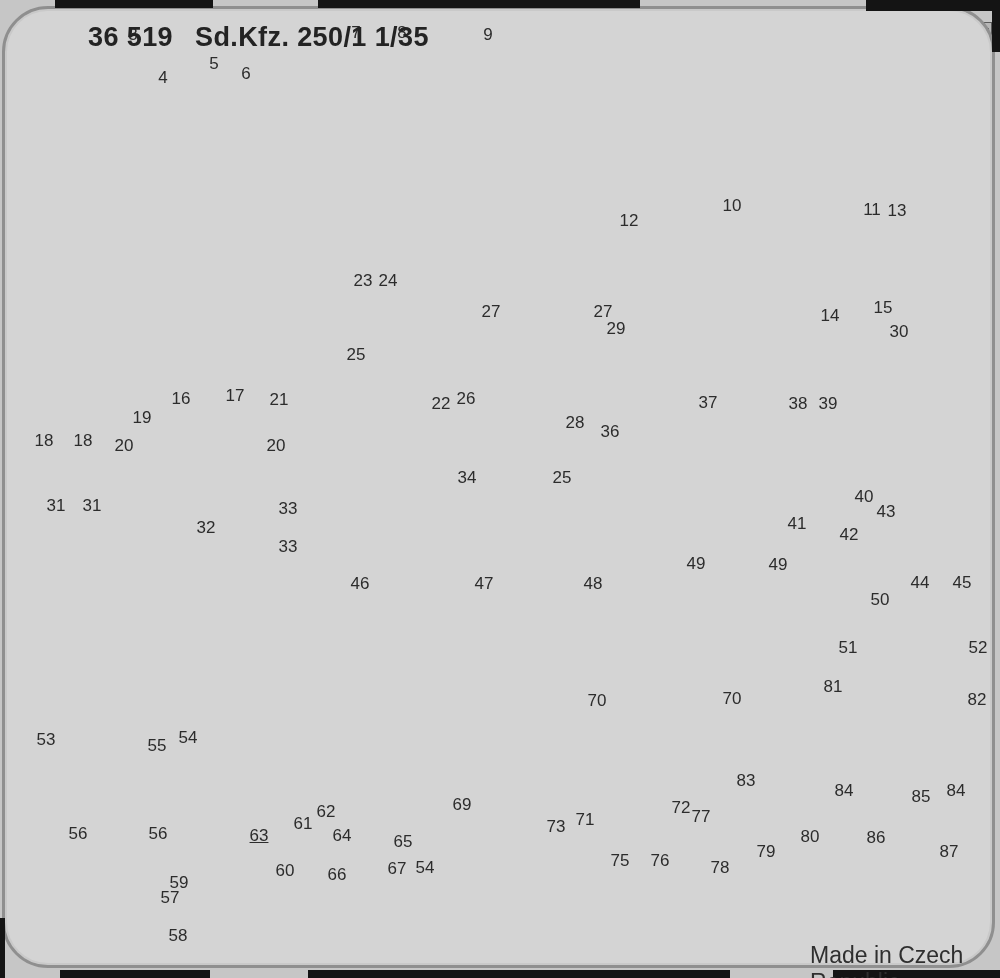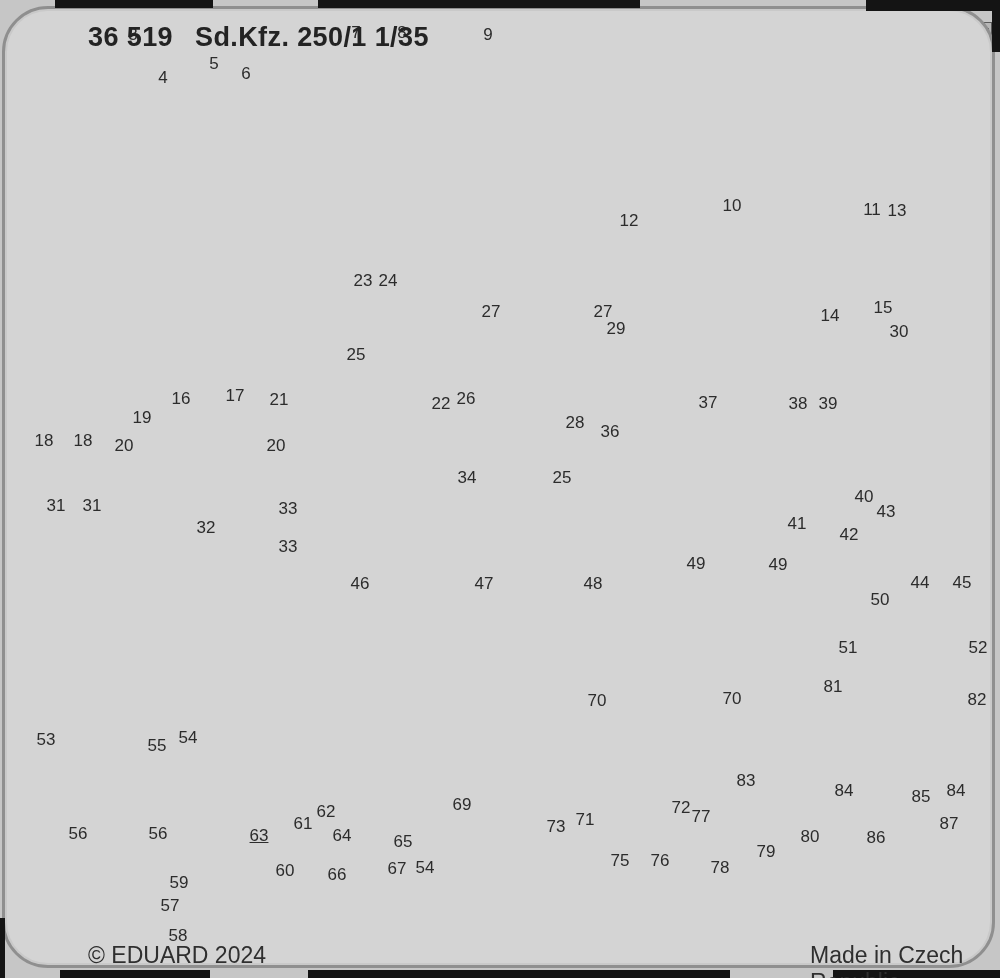--- a/index.html
+++ b/index.html
@@ -53,21 +53,20 @@
   <div class="blk" style="left:308px;top:970px;width:422px;height:8px"></div>
   <div class="blk" style="left:833px;top:970px;width:167px;height:8px"></div>
   <div class="blk" style="left:0;top:918px;width:5px;height:60px"></div>
 
   <div class="fret"></div>
 
   <div class="title">
     <span>36 519</span><span class="gap"></span><span>Sd.Kfz. 250/1</span>
     <span>1/35</span>
   </div>
-  <div class="foot" style="left:88px;top:942px">© EDUARD 2024</div>
   <div class="foot" style="left:810px;top:942px">Made in Czech Republic</div>
 
   <div class="shapes">
 
     <div class="s nb" style="left:30px;top:36px;width:118px;height:394px;background:#b0b0b0;clip-path:polygon(38% 1%,100% 1%,100% 99%,27% 99%,4% 78%,4% 15%)"></div>
     <div class="s nb lt" style="left:40px;top:46px;width:100px;height:374px;clip-path:polygon(41% 2%,98% 2%,98% 98%,28% 98%,6% 77%,6% 16%)"></div>
 
     <div class="s" style="left:148px;top:28px;width:36px;height:48px"></div>
     <div class="s nb wt" style="left:154px;top:32px;width:5px;height:40px"></div>
     <div class="s nb wt" style="left:164px;top:32px;width:5px;height:40px"></div>
@@ -560,21 +559,21 @@
       <span class="lbl" style="left: 696px; top: 564px;">49</span>
       <span class="lbl" style="left: 778px; top: 565px;">49</span>
       <span class="lbl" style="left: 880px; top: 600px;">50</span>
       <span class="lbl" style="left: 848px; top: 648px;">51</span>
       <span class="lbl" style="left: 978px; top: 648px;">52</span>
       <span class="lbl" style="left: 46px; top: 740px;">53</span>
       <span class="lbl" style="left: 188px; top: 738px;">54</span>
       <span class="lbl" style="left: 157px; top: 746px;">55</span>
       <span class="lbl" style="left: 78px; top: 834px;">56</span>
       <span class="lbl" style="left: 158px; top: 834px;">56</span>
-      <span class="lbl" style="left: 170px; top: 898px; margin-top: 8px;">57</span>
+      <span class="lbl" style="left: 170px; top: 898px;">57</span>
       <span class="lbl" style="left: 178px; top: 936px;">58</span>
       <span class="lbl" style="left: 179px; top: 883px;">59</span>
       <span class="lbl" style="left: 285px; top: 871px;">60</span>
       <span class="lbl" style="left: 303px; top: 824px;">61</span>
       <span class="lbl" style="left: 326px; top: 812px;">62</span>
       <span class="lbl" style="left: 259px; top: 836px; text-decoration: underline;">63</span>
       <span class="lbl" style="left: 342px; top: 836px;">64</span>
       <span class="lbl" style="left: 403px; top: 842px;">65</span>
       <span class="lbl" style="left: 337px; top: 875px;">66</span>
       <span class="lbl" style="left: 397px; top: 869px;">67</span>
@@ -591,15 +590,15 @@
       <span class="lbl" style="left: 720px; top: 868px;">78</span>
       <span class="lbl" style="left: 766px; top: 852px;">79</span>
       <span class="lbl" style="left: 810px; top: 837px;">80</span>
       <span class="lbl" style="left: 833px; top: 687px;">81</span>
       <span class="lbl" style="left: 977px; top: 700px;">82</span>
       <span class="lbl" style="left: 746px; top: 781px;">83</span>
       <span class="lbl" style="left: 844px; top: 791px;">84</span>
       <span class="lbl" style="left: 956px; top: 791px;">84</span>
       <span class="lbl" style="left: 921px; top: 787px; margin-top: 10px;">85</span>
       <span class="lbl" style="left: 876px; top: 838px;">86</span>
-      <span class="lbl" style="left: 949px; top: 824px;">87</span>
+      <span class="lbl" style="left: 949px; top: 852px;">87</span>
     </div>
 </div>
 
 </body></html>

